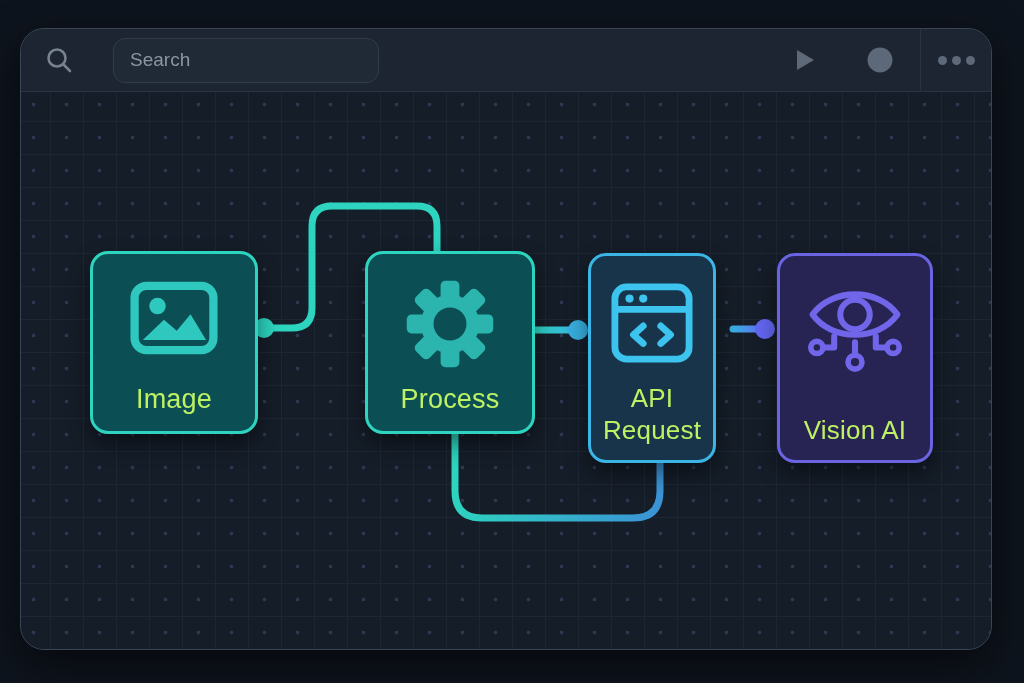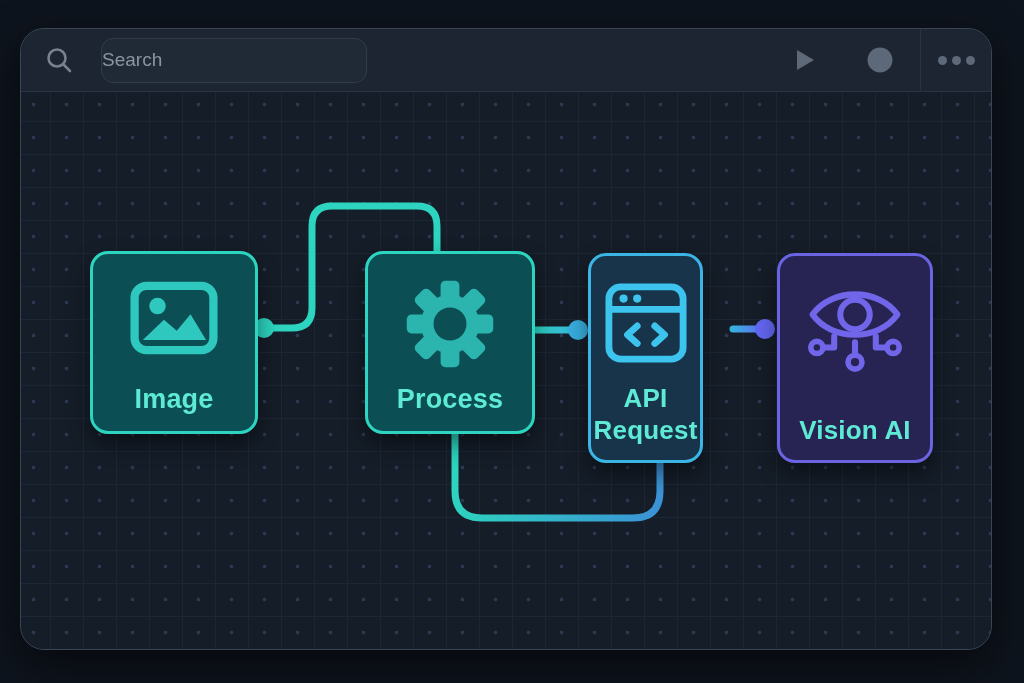--- a/index.html
+++ b/index.html
@@ -21,23 +21,23 @@
     height:63px; display:flex; align-items:center;
     background:#1c2531; border-bottom:1px solid #2a3441;
     padding-left:20px;
   }
   .tb-icon-btn {
     background:none; border:none; width:36px; height:36px;
     display:flex; align-items:center; justify-content:center; cursor:pointer;
   }
   .search-glyph { width:30px; height:30px; }
   .search-input {
-    margin-left:24px; width:266px; height:45px;
+    margin-left:36px; width:266px; height:45px;
     background:#202a37; border:1px solid #303c4b; border-radius:12px;
-    color:#bef264; font-size:19px; padding:0 0;
+    color:#bef264; font-size:19px; padding:0 16px;
     font-family:"Liberation Sans", sans-serif;
     outline:none;
   }
   .search-input::placeholder { color:#8a95a3; }
   .tb-spacer { flex:1; }
   .play-btn { margin-right:40px; }
   .record-btn { margin-right:22px; }
   .tb-divider { width:1px; align-self:stretch; background:#2a3441; }
   .menu-btn { width:70px; height:63px; display:flex; gap:5px; align-items:center; justify-content:center; background:none; border:none; cursor:pointer; }
   .menu-dot { width:9px; height:9px; border-radius:50%; background:#5d6979; }
@@ -54,24 +54,24 @@
   }
   .edges-svg { position:absolute; left:0; top:0; width:970px; height:557px; }
   
   .node {
     position:absolute; border:3px solid; border-radius:18px;
     display:flex; flex-direction:column; align-items:center; justify-content:space-between;
     box-shadow:0 10px 22px rgba(0,0,0,.45);
   }
   .node-image   { left:69px;  top:159px; width:168px; height:183px; padding:27px 8px 16px; }
   .node-process { left:344px; top:159px; width:170px; height:183px; padding:23px 8px 16px; }
-  .node-api     { left:567px; top:161px; width:115px; height:210px; padding:26px 8px 14px; }
+  .node-api     { left:567px; top:161px; width:128px; height:210px; padding:26px 8px 14px; }
   .node-vision  { left:756px; top:161px; width:156px; height:210px; padding:24px 0 14px; }
   .node-label {
-    color:#5eead4; font-size:27px; font-weight:700; text-align:center; line-height:32px;
+    color:#bef264; font-size:27px; font-weight:400; text-align:center; line-height:32px;
     letter-spacing:.2px;
   }
   .node-api .node-label, .node-vision .node-label { font-size:26px; }
 </style>
 </head>
 <body>
 
 <div class="window">
 
   <div class="toolbar">

